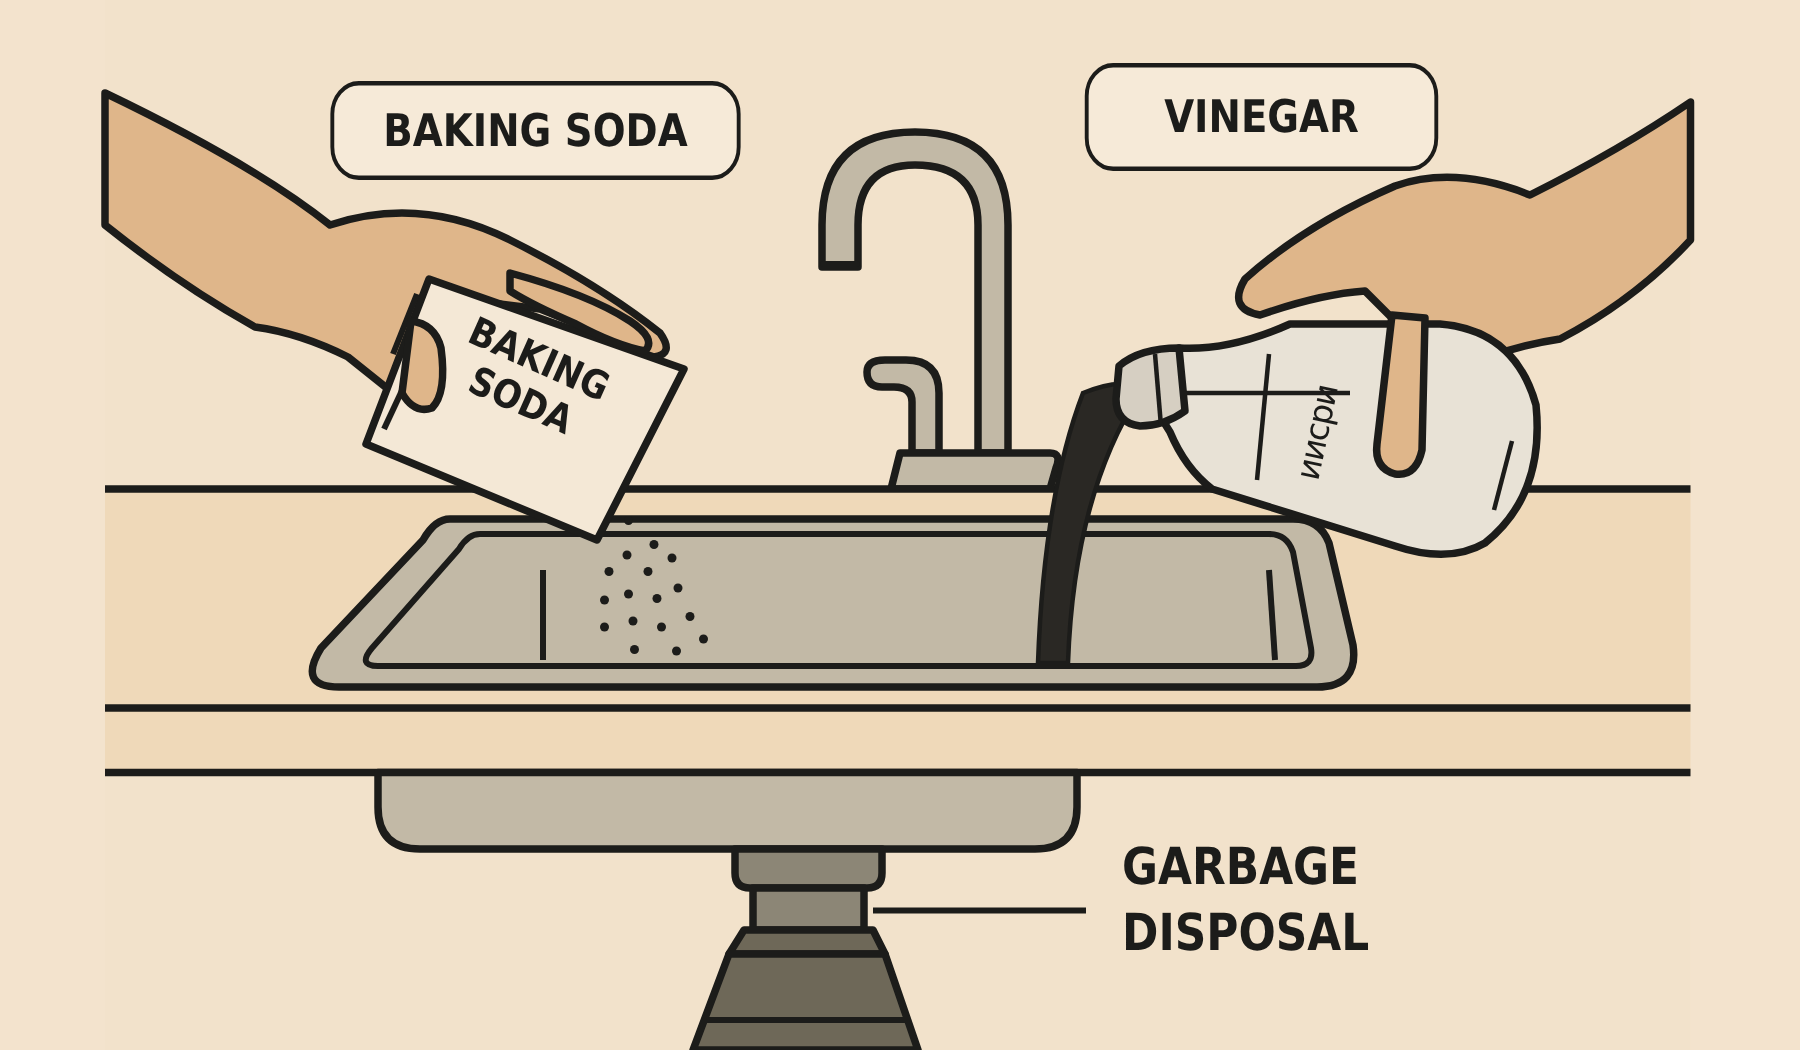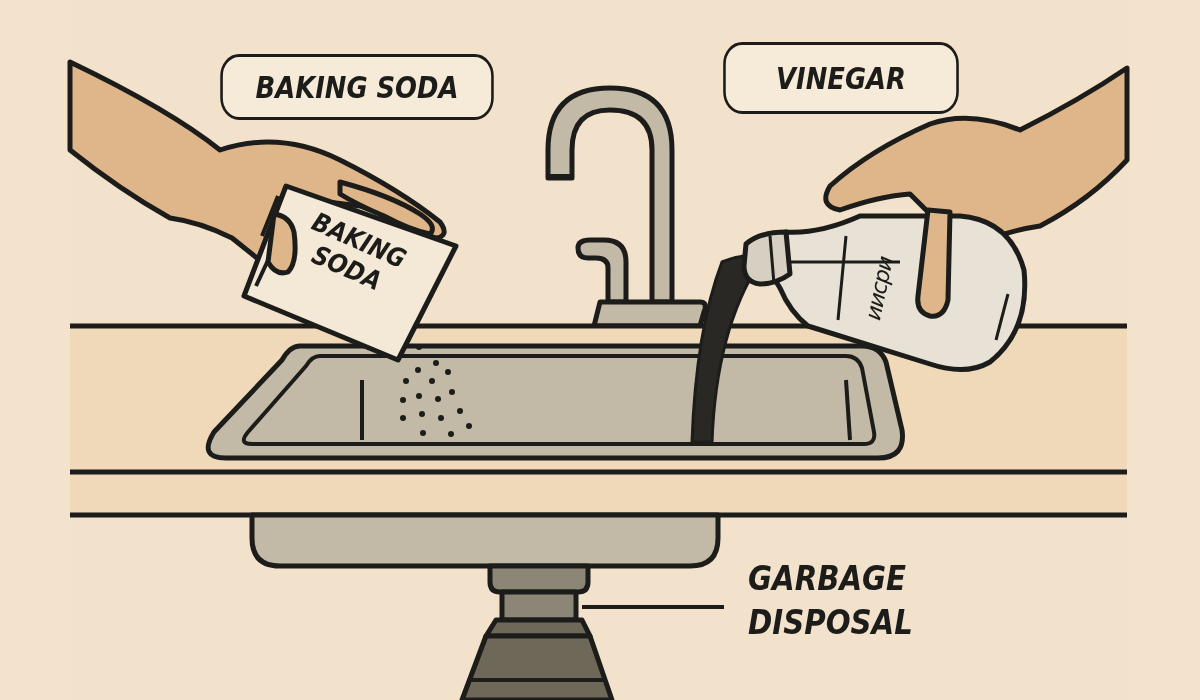--- a/index.html
+++ b/index.html
@@ -1,21 +1,21 @@
 <!DOCTYPE html>
 <html><head>
   <meta charset="utf-8">
   <style>
     html, body { margin: 0; padding: 0; }
     body {
       width: 1200px; height: 700px; overflow: hidden;
       background: #f2e2cb;
       font-family: "DejaVu Sans", sans-serif;
     }
-    .stage { position: relative; width: 1200px; height: 548px; font-style: italic; }
+    .stage { position: relative; width: 1200px; height: 548px; }
     svg.art { position: absolute; left: 0; top: 0; }
     .label-pill {
       position: absolute; box-sizing: border-box;
       border: 3px solid #1c1c1a; border-radius: 22px;
       background: #f6ead8;
       font-family: "DejaVu Sans", sans-serif; font-weight: bold;
       font-size: 30px; color: #1c1c1a; letter-spacing: 0px;
       display: flex; align-items: center; justify-content: center;
       transform: scaleX(0.86); transform-origin: center;
     }

